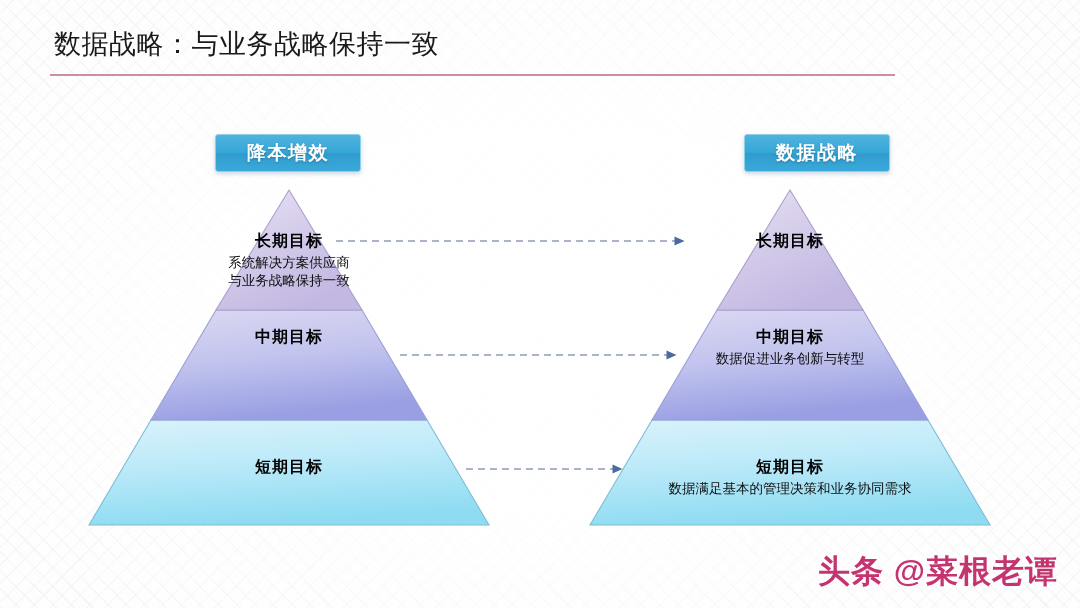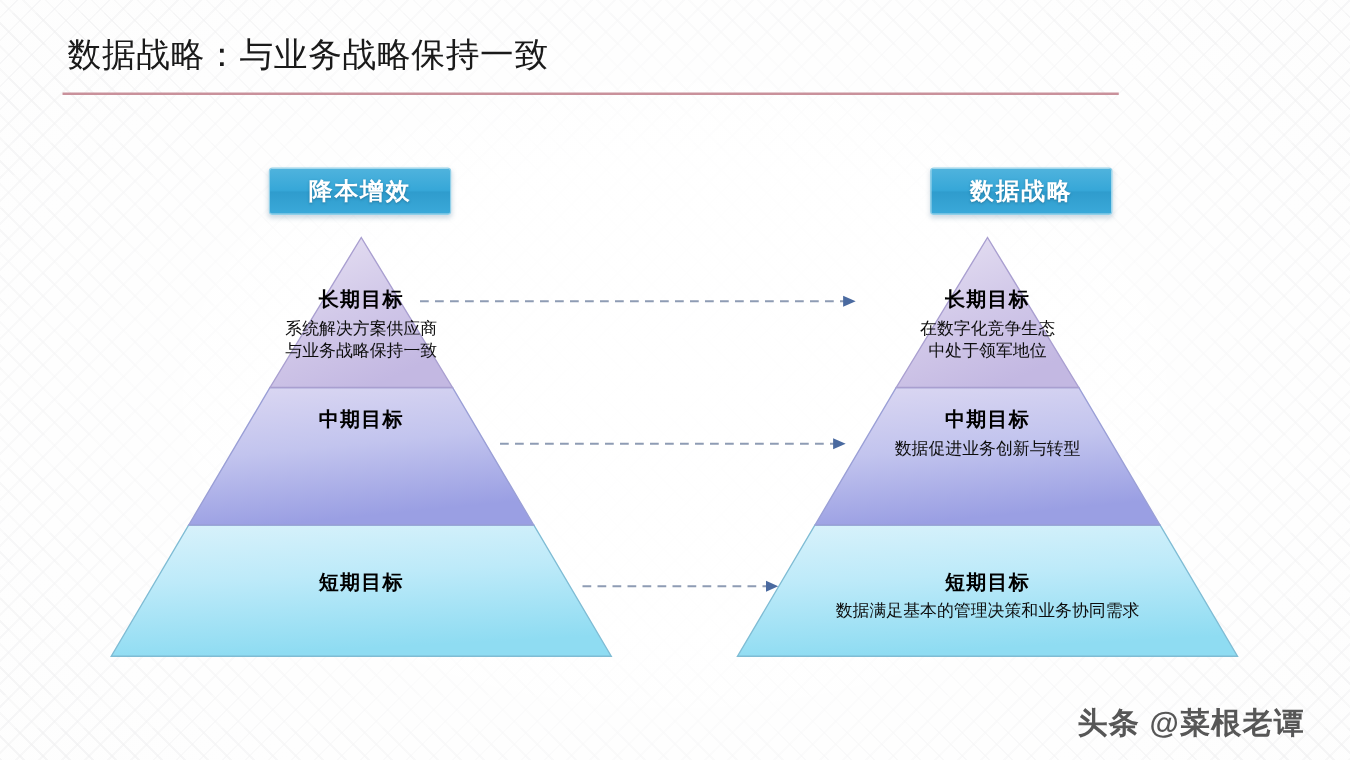--- a/index.html
+++ b/index.html
@@ -136,24 +136,24 @@
   #connectors {
     position:absolute; inset:0;
     width:1080px; height:608px;
     z-index:5;
     pointer-events:none;
   }
 
   
   .watermark {
     position:absolute;
-    right:36px; bottom:14px;
-    font-size:24px;
+    right:22px; bottom:14px;
+    font-size:32px;
     font-weight:bold;
-    color:#404040;
+    color:#be185d;
     letter-spacing:1px;
     opacity:.88;
     z-index:7;
     white-space:nowrap;
   }
 </style>
 </head>
 <body>
 
 <div id="slide">
@@ -231,24 +231,20 @@
           <stop offset="100%" stop-color="#8fdcf2"></stop>
         </linearGradient>
       </defs>
       <polygon points="2,339 402,339 340,234 64,234" fill="url(#gBotR)" stroke="#7fbcd4" stroke-width="1.1"></polygon>
       <polygon points="64,234 340,234 275,124 129,124" fill="url(#gMidR)" stroke="#9a9fd6" stroke-width="1.1"></polygon>
       <polygon points="129,124 275,124 202,4" fill="url(#gTopR)" stroke="#a99fd0" stroke-width="1.1"></polygon>
     </svg>
 
     <div class="tier-text t1">
       <div class="tier-head">长期目标</div>
-      <div class="tier-desc">
-        <div>在数字化竞争生态</div>
-        <div>中处于领军地位</div>
-      </div>
     </div>
 
     <div class="tier-text t2">
       <div class="tier-head">中期目标</div>
       <div class="tier-desc">数据促进业务创新与转型</div>
     </div>
 
     <div class="tier-text t3">
       <div class="tier-head">短期目标</div>
       <div class="tier-desc">数据满足基本的管理决策和业务协同需求</div>

